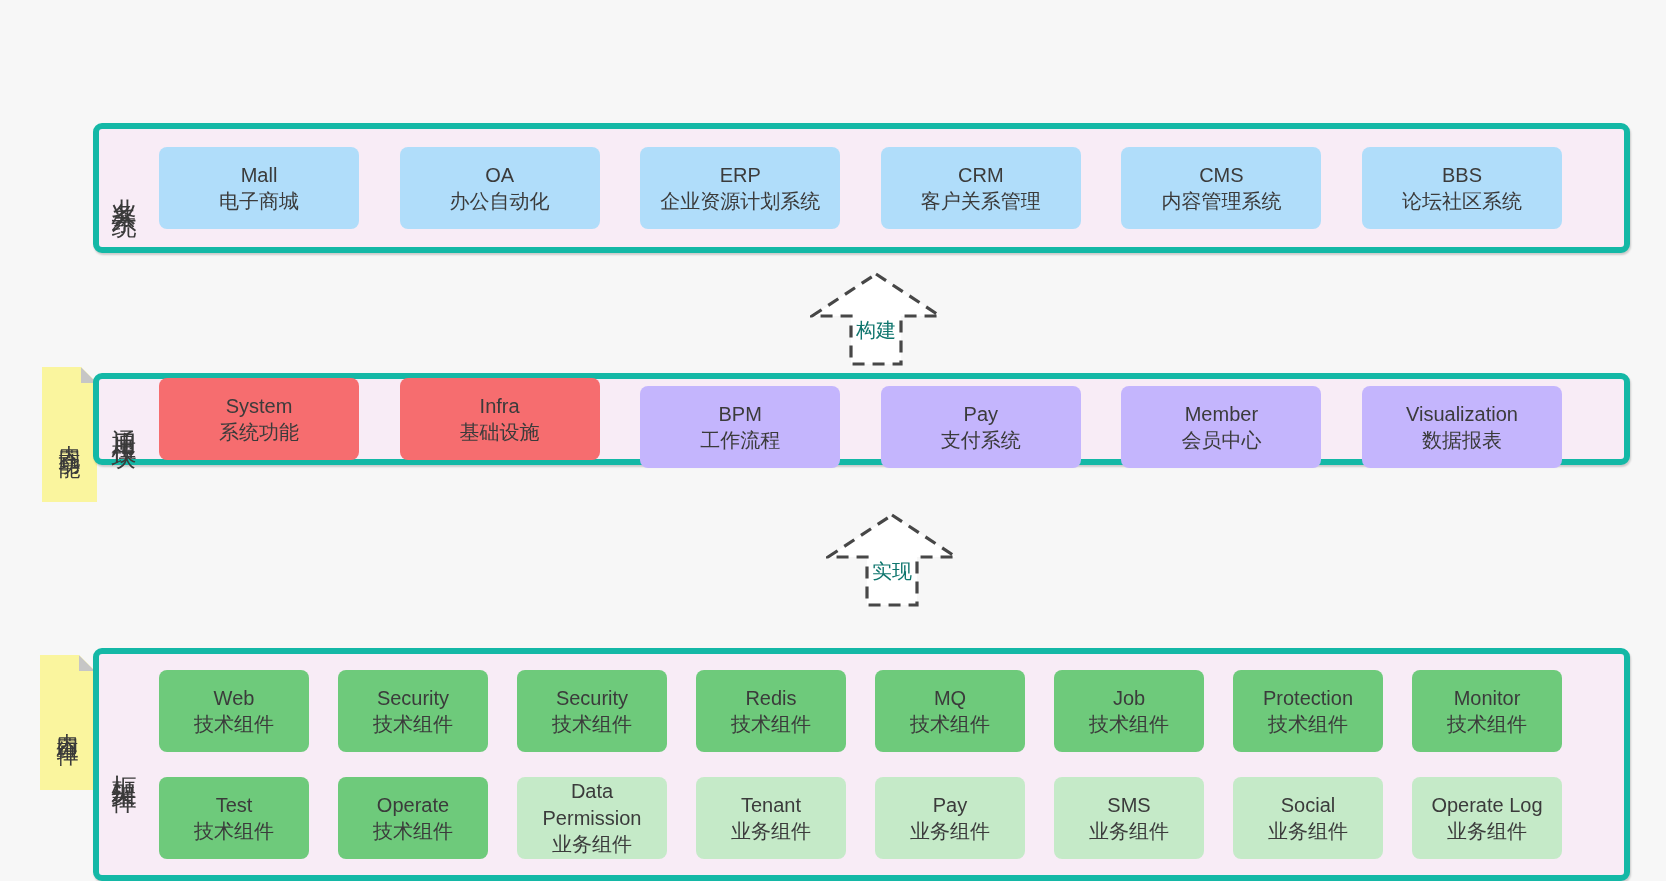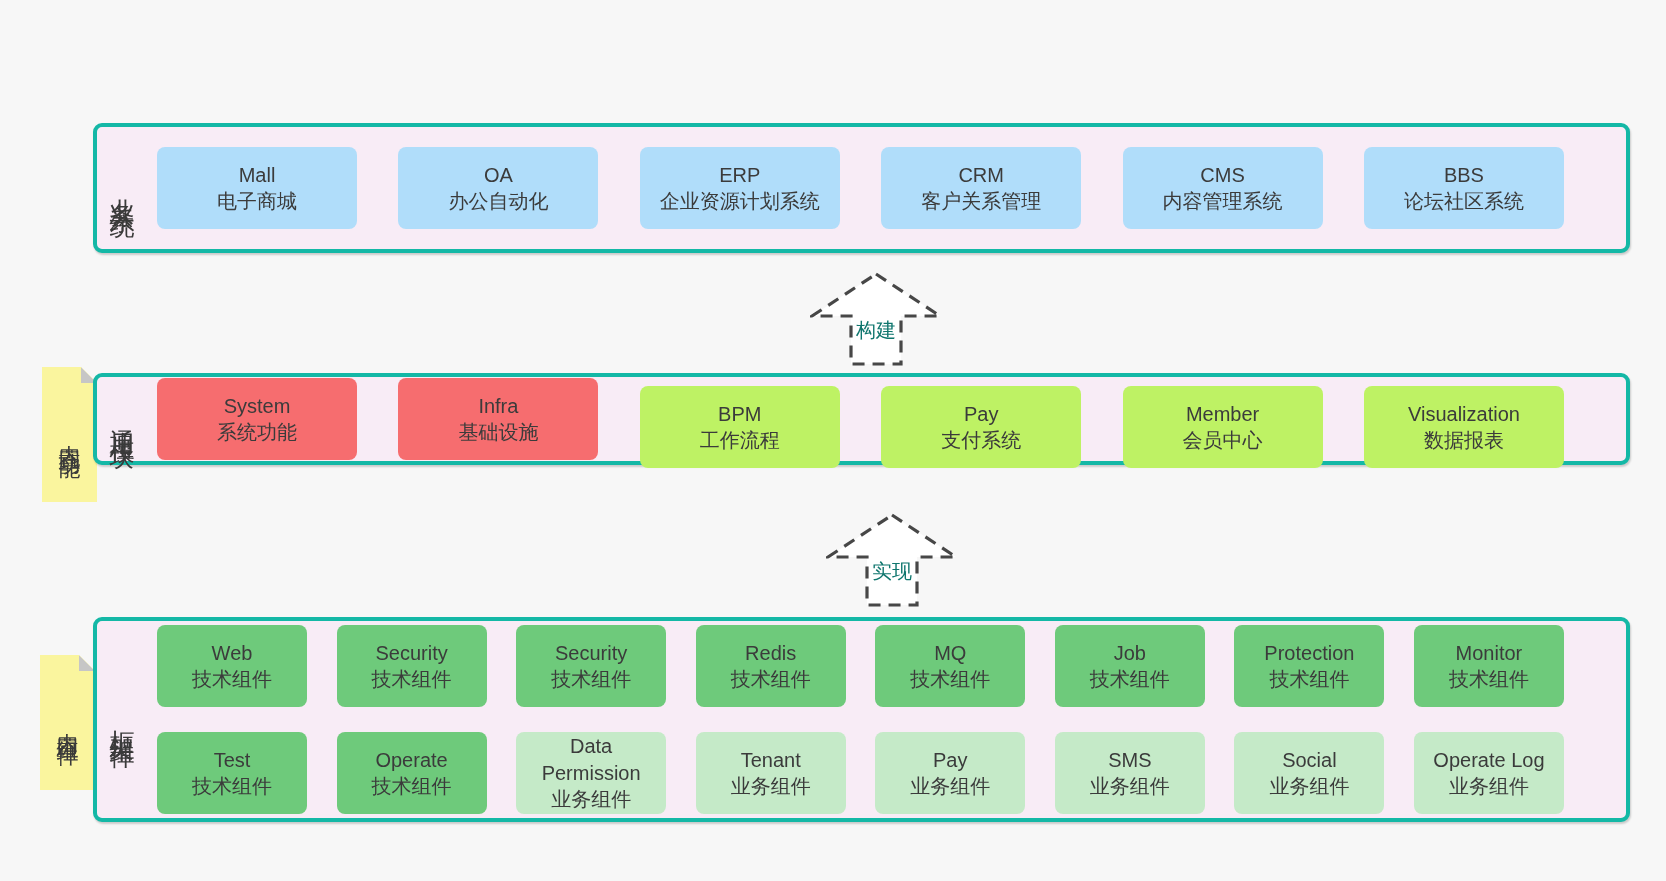--- a/index.html
+++ b/index.html
@@ -6,28 +6,28 @@
   body{
     width:1666px;height:881px;position:relative;overflow:hidden;
     background:#f7f7f7;
     font-family:"Liberation Sans","DejaVu Sans",sans-serif;
     color:#3d3d3d;
   }
   
   .band{
     position:absolute;left:93px;width:1537px;
     background:#f8ecf6;
-    border:4px solid #14b8a6;border-radius:9px;
+    border:6px solid #14b8a6;border-radius:9px;
     box-sizing:border-box;
     box-shadow:1px 2px 2px rgba(0,0,0,0.18);
     display:flex;flex-direction:row;justify-content:space-between;
   }
   .band-1{top:123px;height:130px;}
   .band-2{top:373px;height:92px;}
-  .band-3{top:617px;height:205px;}
+  .band-3{top:648px;height:233px;}
   .band-label{
     width:52px;flex:0 0 52px;
     display:flex;align-items:center;justify-content:center;
     writing-mode:vertical-lr;text-orientation:upright;
     font-size:25px;letter-spacing:5px;color:#3a3a3a;
   }
   .band-content{
     flex:1;display:flex;align-items:center;justify-content:space-between;
     padding:0 62px 0 8px;
   }
@@ -40,21 +40,21 @@
   .box{
     height:82px;border-radius:8px;
     display:flex;flex-direction:column;align-items:center;justify-content:center;
     text-align:center;font-size:20px;line-height:1.32;color:#3b3b3b;
     padding:2px 4px;box-sizing:border-box;
   }
   .box-wide{width:200px;flex:0 0 200px;}
   .box-small{width:150px;flex:0 0 150px;}
   .blue{background:#b0ddfa;}
   .red{background:#f66d6f;}
-  .pink{background:#bef264;margin-top:16px;}
+  .pink{background:#c4b5fd;margin-top:16px;}
   .green{background:#6eca7b;}
   .lightgreen{background:#c5eac8;}
   .box-name,.box-sub{width:100%;}
   
   .arrow{position:absolute;width:132px;height:96px;}
   .arrow svg{position:absolute;left:0;top:0;}
   .arrow-label{
     position:absolute;left:0;right:0;top:46px;text-align:center;
     font-size:20px;color:#0f766e;
   }

